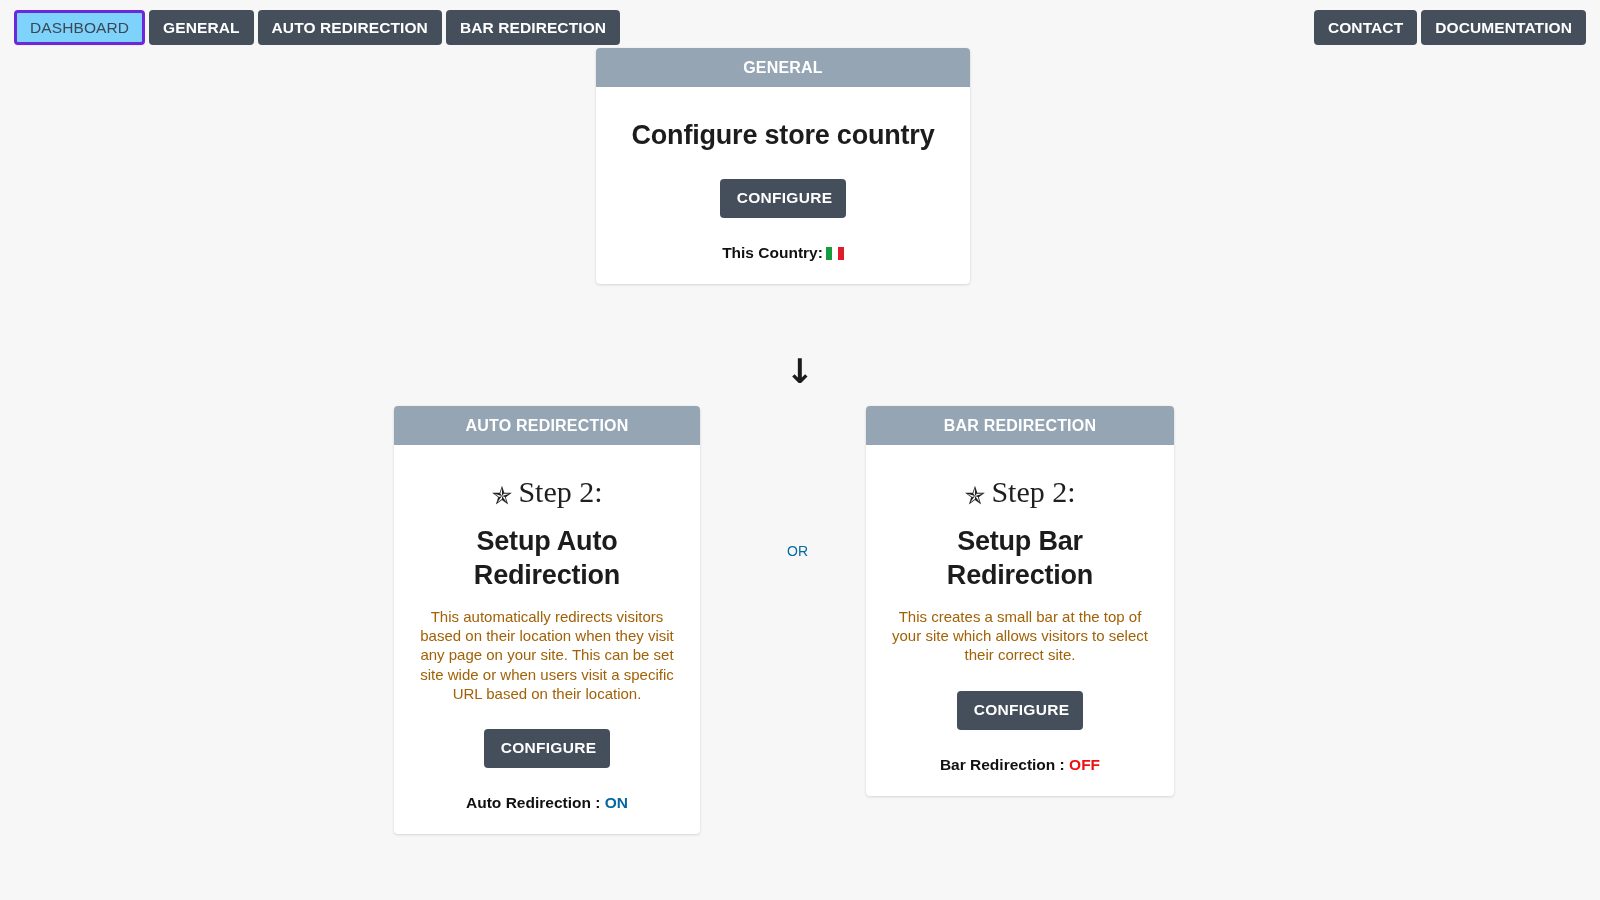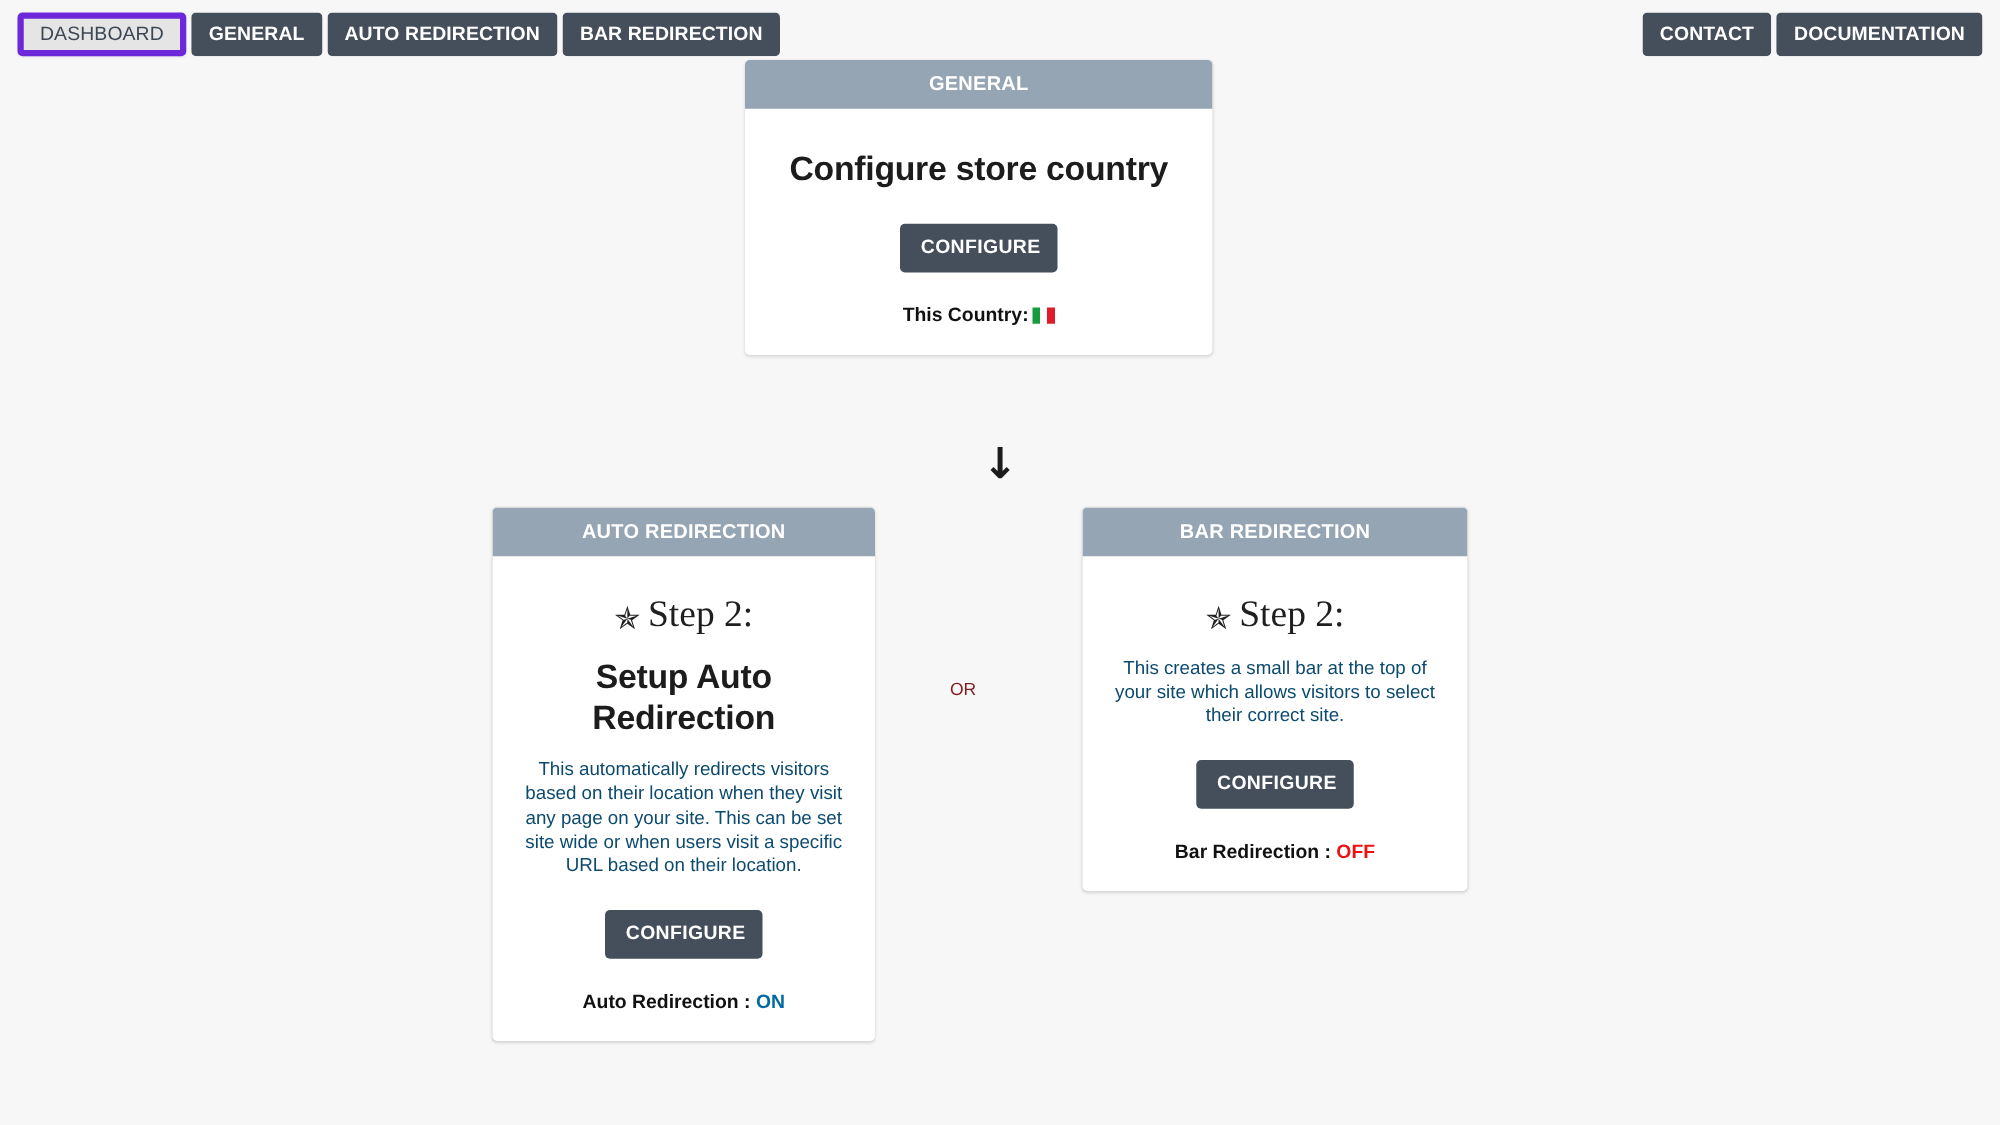--- a/index.html
+++ b/index.html
@@ -35,23 +35,23 @@
     color: #ffffff;
     font-size: 15.5px;
     font-weight: bold;
     letter-spacing: 0.1px;
     white-space: nowrap;
     cursor: pointer;
     border: 1px solid transparent;
     user-select: none;
   }
   .nav-btn.active {
-    background: #e5e5e5;
+    background: #7dd3fc;
     color: #3d4752;
-    border: 5px solid #6d28d9;
+    border: 3px solid #6d28d9;
     font-weight: normal;
     box-shadow: 0 1px 1px rgba(0,0,0,.05);
   }
 
   
   .card {
     position: absolute;
     background: #ffffff;
     border-radius: 4px;
     box-shadow: 0 1px 3px rgba(0,0,0,.13), 0 0 1px rgba(0,0,0,.08);
@@ -87,21 +87,21 @@
   .card-title {
     font-size: 27px;
     font-weight: bold;
     color: #1c1c1c;
     line-height: 1.25;
     margin: 14px 0 0 0;
     letter-spacing: -0.2px;
   }
   .card-desc {
     font-size: 15px;
-    color: #0c4a6e;
+    color: #a16207;
     line-height: 1.28;
     margin: 14px 4px 0 4px;
   }
   .configure-btn {
     display: inline-block;
     margin-top: 26px;
     padding: 10px 14px 11px 17px;
     background: #454f5b;
     color: #ffffff;
     font-size: 15.5px;
@@ -146,23 +146,23 @@
     font-size: 34px;
     line-height: 34px;
     color: #1b1b1b;
     font-weight: bold;
   }
   .or-label {
     position: absolute;
     left: 760px;
     top: 543px;
     width: 48px;
-    text-align: left;
+    text-align: right;
     font-size: 14px;
-    color: #7f1d1d;
+    color: #0369a1;
   }
   .footer-ghost {
     position: absolute;
     left: 34px;
     bottom: 5px;
     font-size: 11px;
     color: #f2f2f3;
     letter-spacing: .2px;
     white-space: nowrap;
   }
@@ -228,20 +228,21 @@
     </div>
   </div>
 </div>
 
 <div class="card" id="card-bar">
   <div class="card-head">BAR REDIRECTION</div>
   <div class="card-body">
     <div class="step">
       <span class="gear">✯</span><span>Step 2:</span>
     </div>
+    <div class="card-title">Setup Bar Redirection</div>
     <div class="card-desc">This creates a small bar at the top of your site which allows visitors to select their correct site.</div>
     <button class="configure-btn">CONFIGURE</button>
     <div class="status">
       <span>Bar Redirection :</span>
       <span class="val-off">OFF</span>
     </div>
   </div>
 </div>
 
 <div class="footer-ghost"></div>

